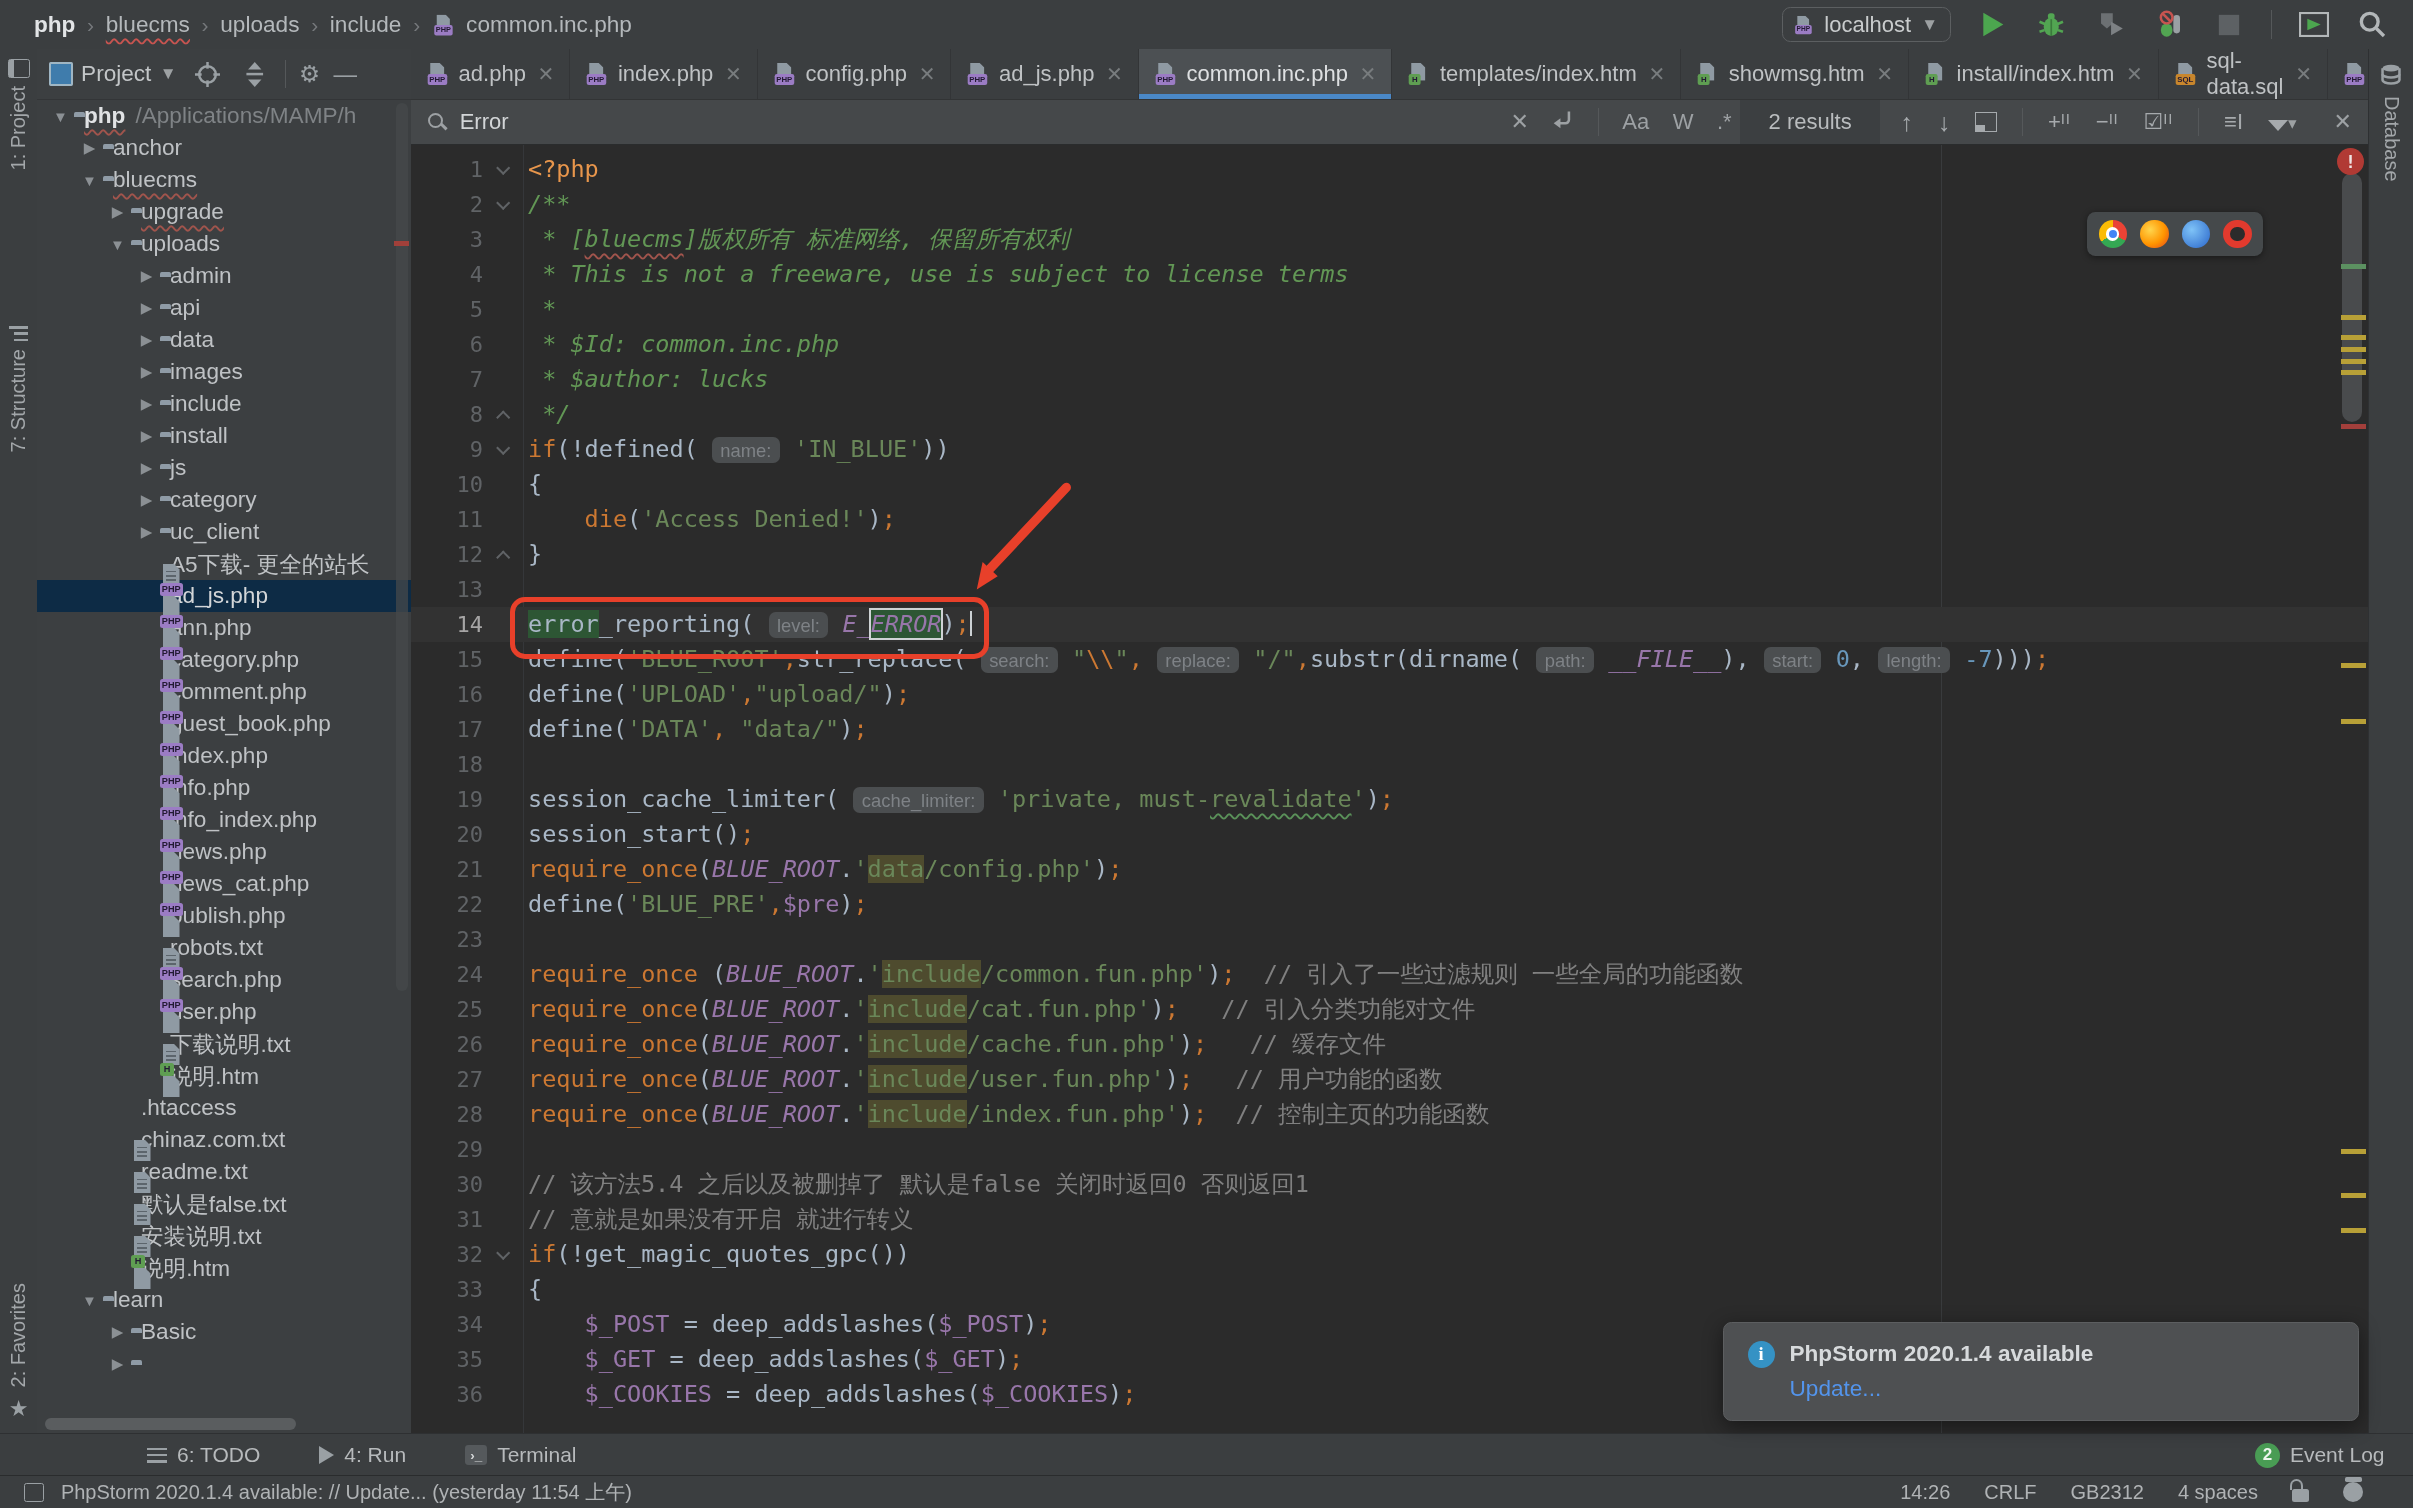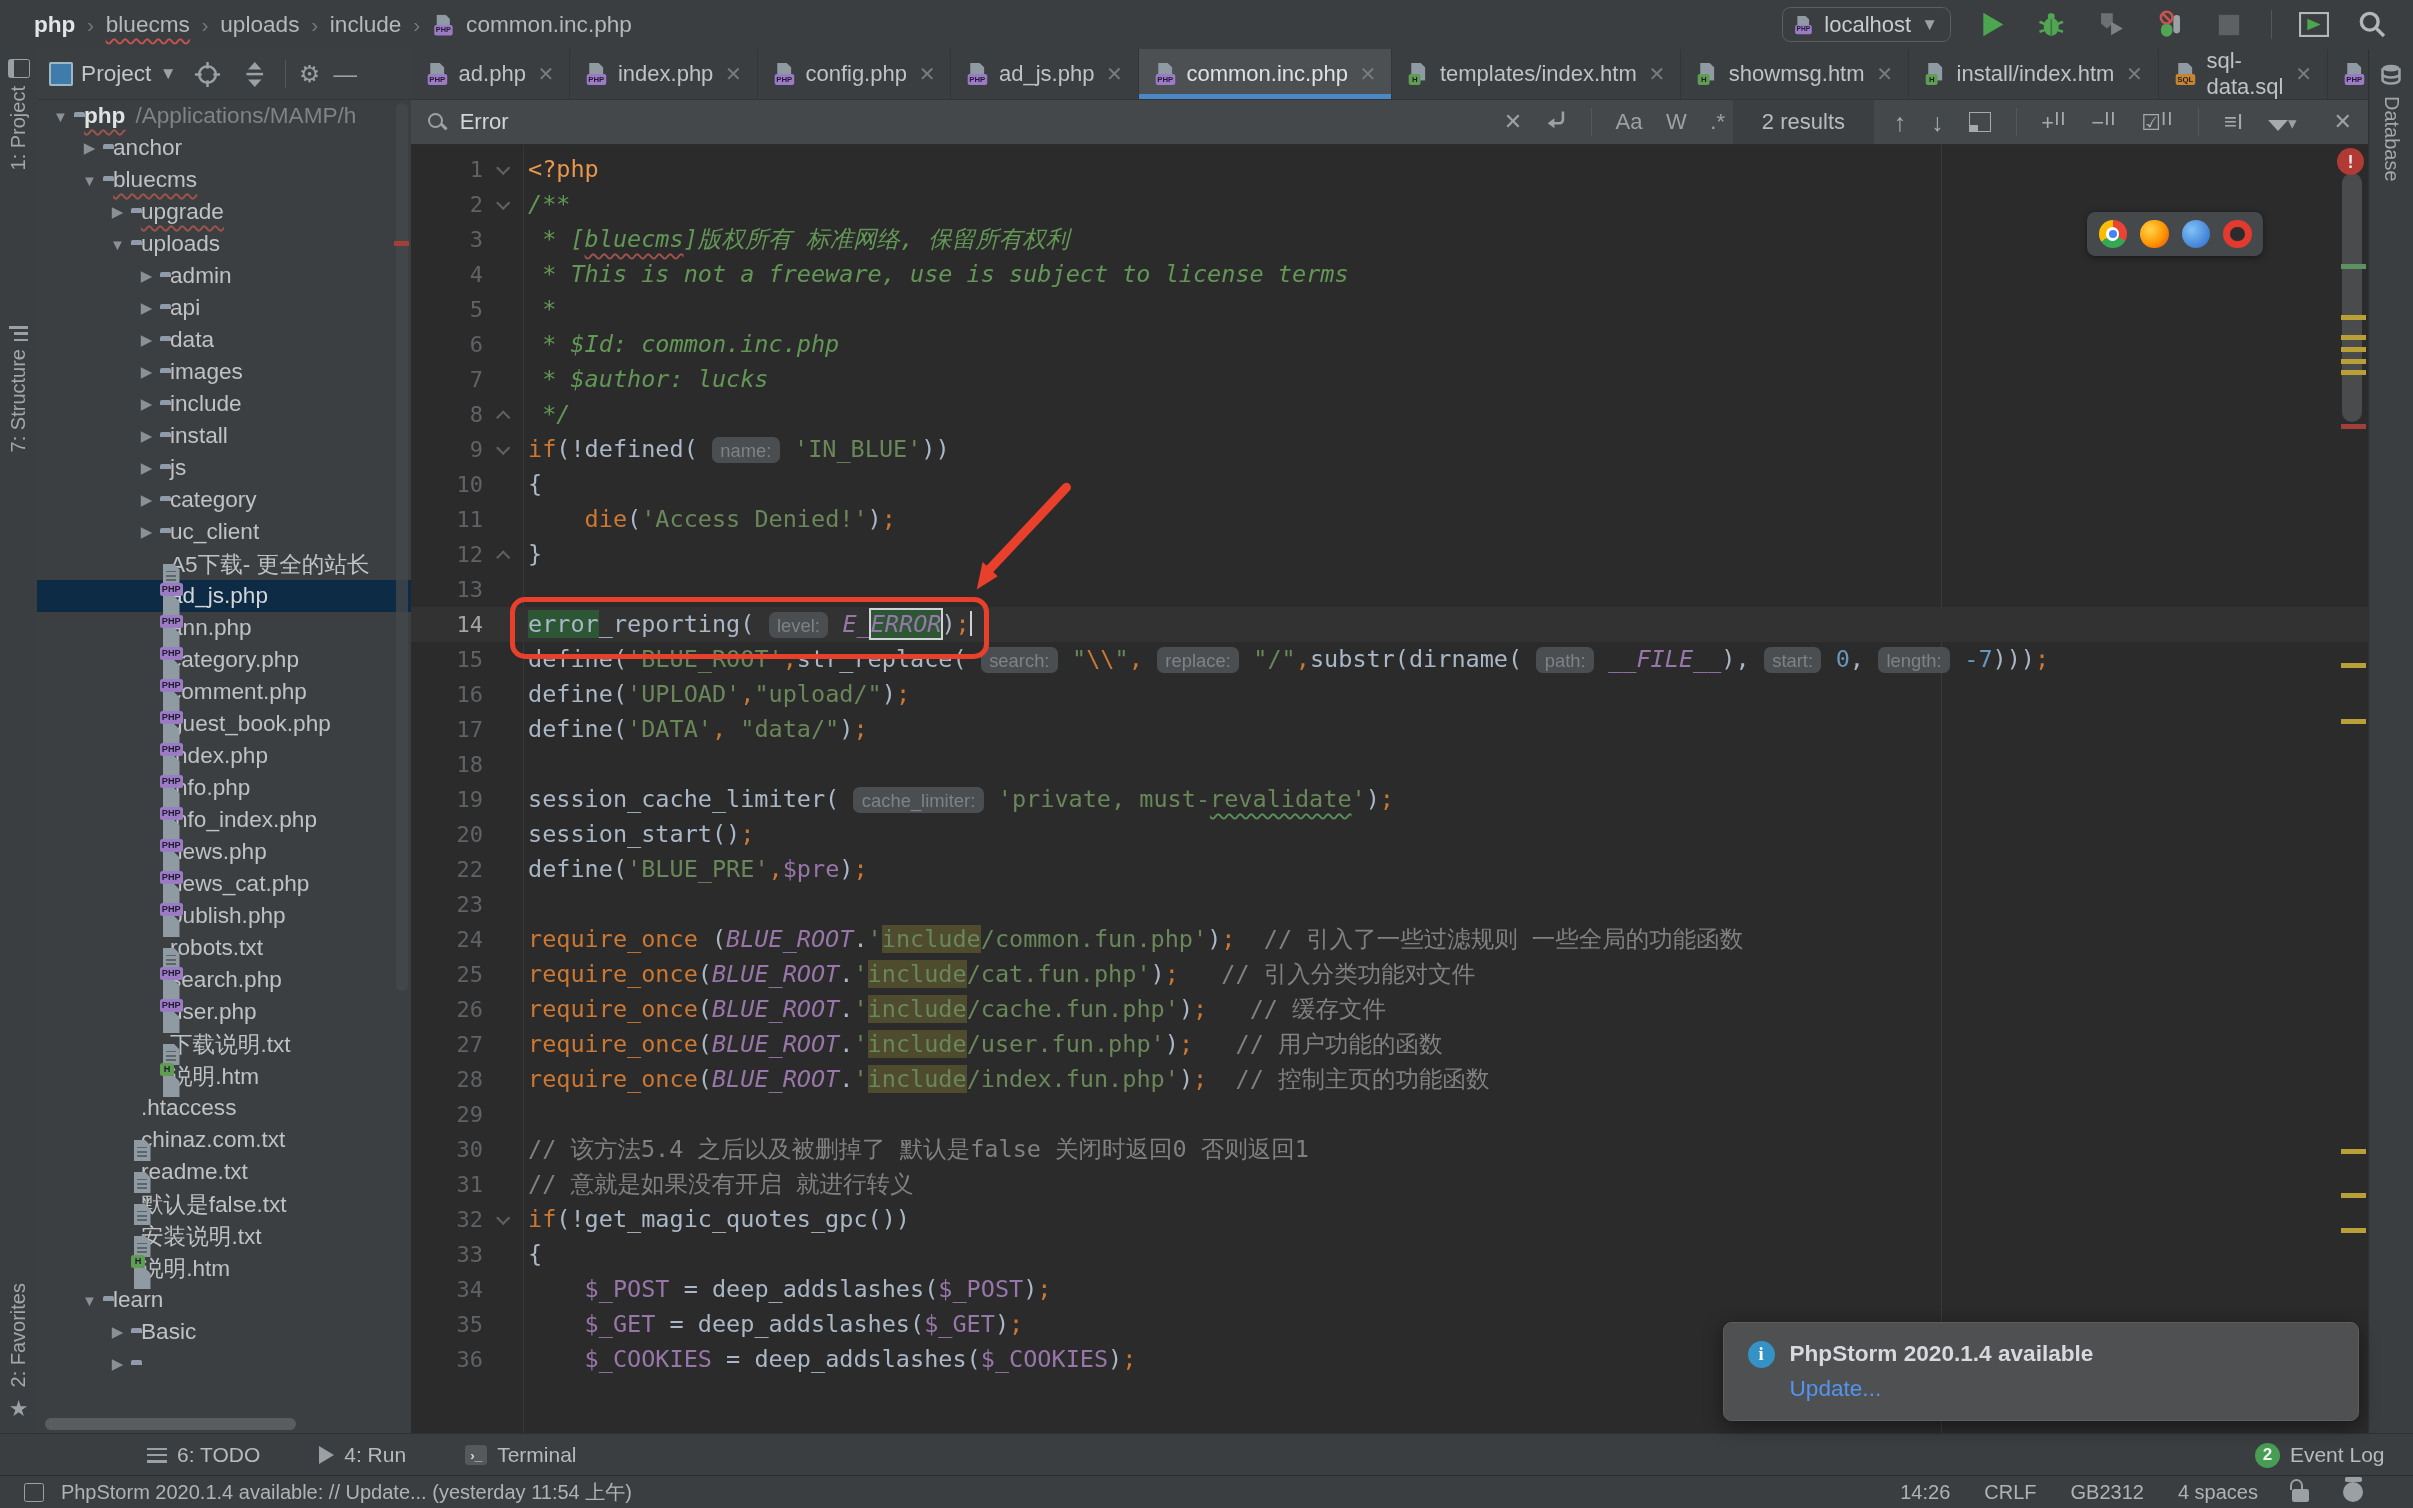--- a/index.html
+++ b/index.html
@@ -70,21 +70,21 @@
   .tab.active{background:#4c5053;color:#dee0e2;box-shadow:inset 0 -5px 0 #4a88c7;}
   .tab .fico{transform:scale(.85);}
   .searchrow{height:44px;background:#45484a;display:flex;align-items:center;border-bottom:0.8px solid #2a2c2d;font-size:22px;}
   .mag{position:relative;width:22px;height:22px;margin:0 11.7px 0 15px;}
   .mag::before{content:"";position:absolute;left:1.7px;top:1.7px;width:11.7px;height:11.7px;border:2.5px solid #9da1a4;border-radius:50%;}
   .mag::after{content:"";position:absolute;left:14.2px;top:14.2px;width:7.5px;height:2.5px;background:#9da1a4;transform:rotate(45deg);}
   .squery{color:#d2d5d7;}
   .sops{margin-left:auto;display:flex;align-items:center;gap:23.5px;color:#9da1a4;padding-right:8.4px;}
   .sresults{background:#3c3f41;align-self:stretch;display:flex;align-items:center;padding:0 28.5px;color:#b9bcbe;}
   .snav{display:flex;align-items:center;gap:25px;color:#a6aaad;padding:0 20px;}
-  .subicon{font-size:19px;vertical-align:5px;letter-spacing:0.8px;}
+  .subicon{font-size:15px;vertical-align:5px;letter-spacing:0.8px;}
   .frame-ic{display:inline-block;width:20px;height:18.4px;border:1.7px solid #a6aaad;position:relative;}
   .frame-ic::before{content:"";position:absolute;left:0;bottom:0;width:8.4px;height:6.7px;background:#a6aaad;}
   .funnel{display:inline-block;width:0;height:0;border-left:10px solid transparent;border-right:10px solid transparent;
           border-top:11.7px solid #a6aaad;position:relative;top:1.7px;}
   .sclose{padding:0 17px;color:#9da1a4;}
   
   .code{position:relative;height:calc(100% - 95px);overflow:hidden;background:#2b2b2b;
         font-family:"DejaVu Sans Mono",monospace;font-size:23.5px;}
   .gutter-sep{position:absolute;left:112px;top:0;bottom:0;width:0.8px;background:#35373a;}
   .margin-guide{position:absolute;left:1530px;top:0;bottom:0;width:0.8px;background:#393b3d;}
@@ -627,20 +627,21 @@
           <div class="line"><span class="lnum">11</span><span class="foldc"></span><span class="ltext"><span class="pln">    </span><span class="kw">die</span><span class="pln">(</span><span class="str">'Access Denied!'</span><span class="pln">)</span><span class="op">;</span></span></div>
           <div class="line"><span class="lnum">12</span><span class="foldc"><span class="fe"></span></span><span class="ltext"><span class="pln">}</span></span></div>
           <div class="line"><span class="lnum">13</span><span class="foldc"></span><span class="ltext"></span></div>
           <div class="line cur"><span class="lnum">14</span><span class="foldc"></span><span class="ltext"><span class="pln m1">error</span><span class="pln">_reporting</span><span class="pln">( </span><span class="hint">level:</span><span class="pln"> </span><span class="cst">E_</span><span class="cst m2">ERROR</span><span class="pln">)</span><span class="op">;</span><span class="caret"></span></span><div class="anno"></div></div>
           <div class="line"><span class="lnum">15</span><span class="foldc"></span><span class="ltext"><span class="pln">define(</span><span class="str">'BLUE_ROOT'</span><span class="op">,</span><span class="pln">str_replace( </span><span class="hint">search:</span><span class="pln"> </span><span class="str">"</span><span class="esc">\\</span><span class="str">"</span><span class="op">,</span><span class="pln"> </span><span class="hint">replace:</span><span class="pln"> </span><span class="str">"/"</span><span class="op">,</span><span class="pln">substr(dirname( </span><span class="hint">path:</span><span class="pln"> </span><span class="cst">__FILE__</span><span class="pln">), </span><span class="hint">start:</span><span class="pln"> </span><span class="num">0</span><span class="pln">, </span><span class="hint">length:</span><span class="pln"> </span><span class="num">-7</span><span class="pln">)))</span><span class="op">;</span></span></div>
           <div class="line"><span class="lnum">16</span><span class="foldc"></span><span class="ltext"><span class="pln">define(</span><span class="str">'UPLOAD'</span><span class="op">,</span><span class="str">"upload/"</span><span class="pln">)</span><span class="op">;</span></span></div>
           <div class="line"><span class="lnum">17</span><span class="foldc"></span><span class="ltext"><span class="pln">define(</span><span class="str">'DATA'</span><span class="op">, </span><span class="str">"data/"</span><span class="pln">)</span><span class="op">;</span></span></div>
           <div class="line"><span class="lnum">18</span><span class="foldc"></span><span class="ltext"></span></div>
           <div class="line"><span class="lnum">19</span><span class="foldc"></span><span class="ltext"><span class="pln">session_cache_limiter( </span><span class="hint">cache_limiter:</span><span class="pln"> </span><span class="str">'private, must-</span><span class="str sqg">revalidate</span><span class="str">'</span><span class="pln">)</span><span class="op">;</span></span></div>
           <div class="line"><span class="lnum">20</span><span class="foldc"></span><span class="ltext"><span class="pln">session_start()</span><span class="op">;</span></span></div>
+          <div class="line"><span class="lnum">21</span><span class="foldc"></span><span class="ltext"><span class="kw">require_once</span><span class="pln">(</span><span class="cst">BLUE_ROOT</span><span class="pln">.</span><span class="str">'</span><span class="str occ">data</span><span class="str">/config.php'</span><span class="pln">)</span><span class="op">;</span></span></div>
           <div class="line"><span class="lnum">22</span><span class="foldc"></span><span class="ltext"><span class="pln">define(</span><span class="str">'BLUE_PRE'</span><span class="op">,</span><span class="var">$pre</span><span class="pln">)</span><span class="op">;</span></span></div>
           <div class="line"><span class="lnum">23</span><span class="foldc"></span><span class="ltext"></span></div>
           <div class="line"><span class="lnum">24</span><span class="foldc"></span><span class="ltext"><span class="kw">require_once</span><span class="pln"> (</span><span class="cst">BLUE_ROOT</span><span class="pln">.</span><span class="str">'</span><span class="str occ">include</span><span class="str">/common.fun.php'</span><span class="pln">)</span><span class="op">;</span><span class="pln">  </span><span class="cmt">// 引入了一些过滤规则 一些全局的功能函数</span></span></div>
           <div class="line"><span class="lnum">25</span><span class="foldc"></span><span class="ltext"><span class="kw">require_once</span><span class="pln">(</span><span class="cst">BLUE_ROOT</span><span class="pln">.</span><span class="str">'</span><span class="str occ">include</span><span class="str">/cat.fun.php'</span><span class="pln">)</span><span class="op">;</span><span class="pln">   </span><span class="cmt">// 引入分类功能对文件</span></span></div>
           <div class="line"><span class="lnum">26</span><span class="foldc"></span><span class="ltext"><span class="kw">require_once</span><span class="pln">(</span><span class="cst">BLUE_ROOT</span><span class="pln">.</span><span class="str">'</span><span class="str occ">include</span><span class="str">/cache.fun.php'</span><span class="pln">)</span><span class="op">;</span><span class="pln">   </span><span class="cmt">// 缓存文件</span></span></div>
           <div class="line"><span class="lnum">27</span><span class="foldc"></span><span class="ltext"><span class="kw">require_once</span><span class="pln">(</span><span class="cst">BLUE_ROOT</span><span class="pln">.</span><span class="str">'</span><span class="str occ">include</span><span class="str">/user.fun.php'</span><span class="pln">)</span><span class="op">;</span><span class="pln">   </span><span class="cmt">// 用户功能的函数</span></span></div>
           <div class="line"><span class="lnum">28</span><span class="foldc"></span><span class="ltext"><span class="kw">require_once</span><span class="pln">(</span><span class="cst">BLUE_ROOT</span><span class="pln">.</span><span class="str">'</span><span class="str occ">include</span><span class="str">/index.fun.php'</span><span class="pln">)</span><span class="op">;</span><span class="pln">  </span><span class="cmt">// 控制主页的功能函数</span></span></div>
           <div class="line"><span class="lnum">29</span><span class="foldc"></span><span class="ltext"></span></div>
           <div class="line"><span class="lnum">30</span><span class="foldc"></span><span class="ltext"><span class="cmt">// 该方法5.4 之后以及被删掉了 默认是false 关闭时返回0 否则返回1</span></span></div>
           <div class="line"><span class="lnum">31</span><span class="foldc"></span><span class="ltext"><span class="cmt">// 意就是如果没有开启 就进行转义</span></span></div>

